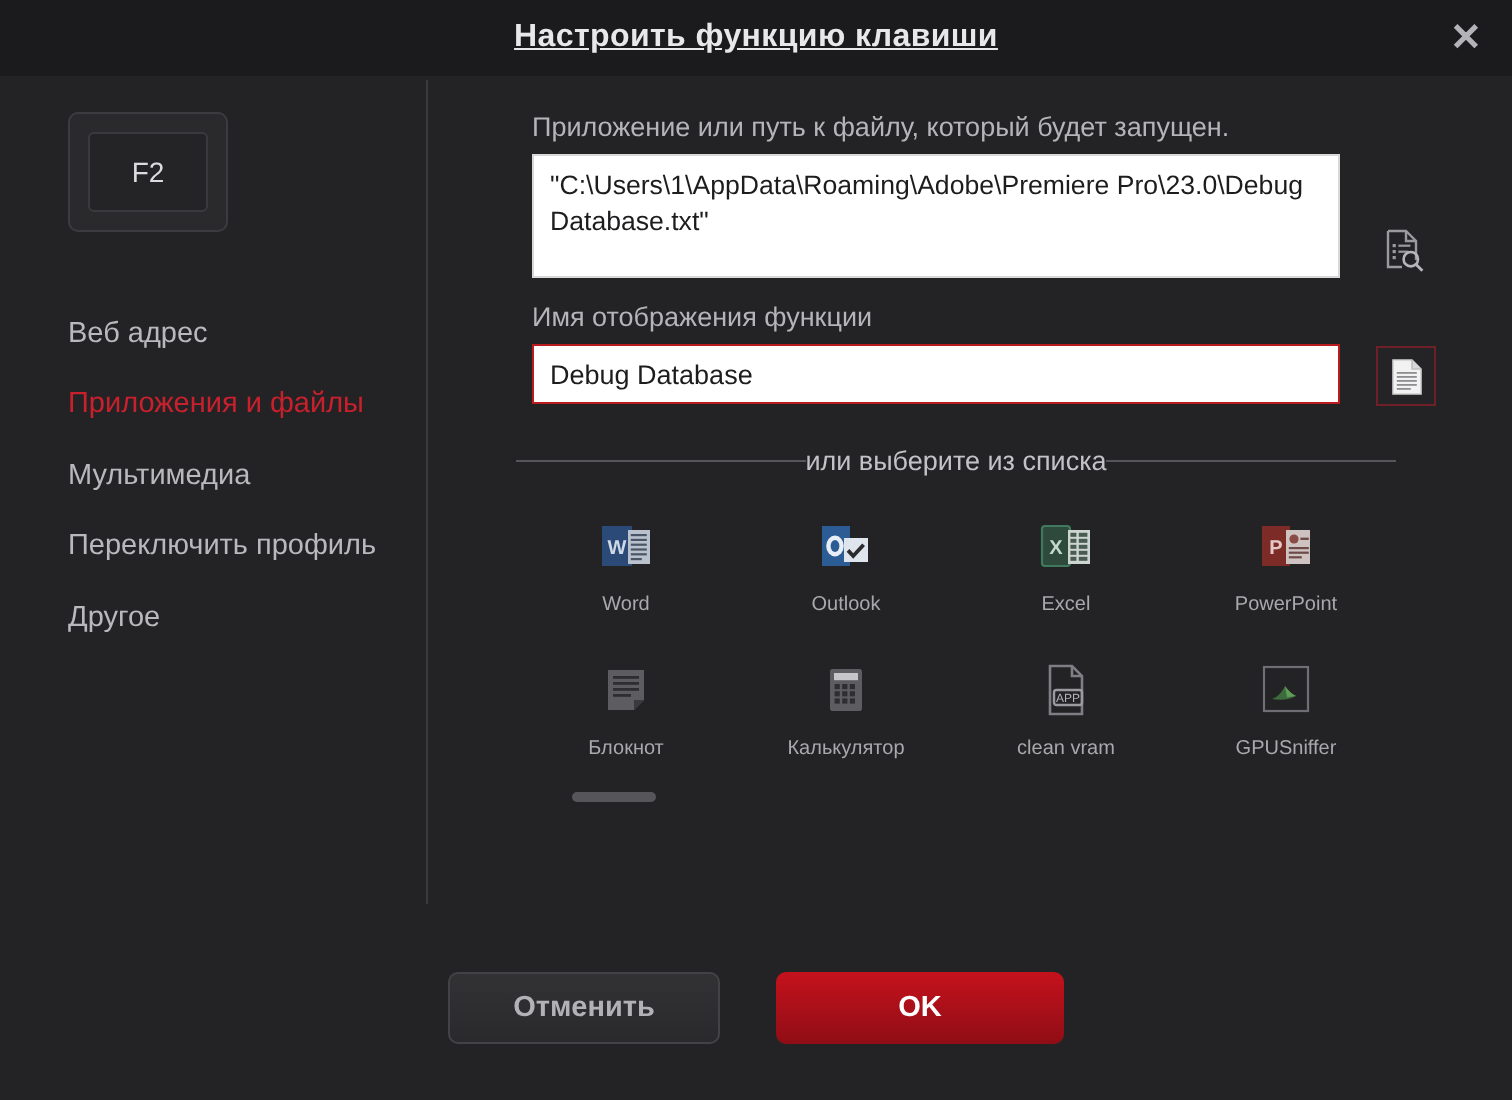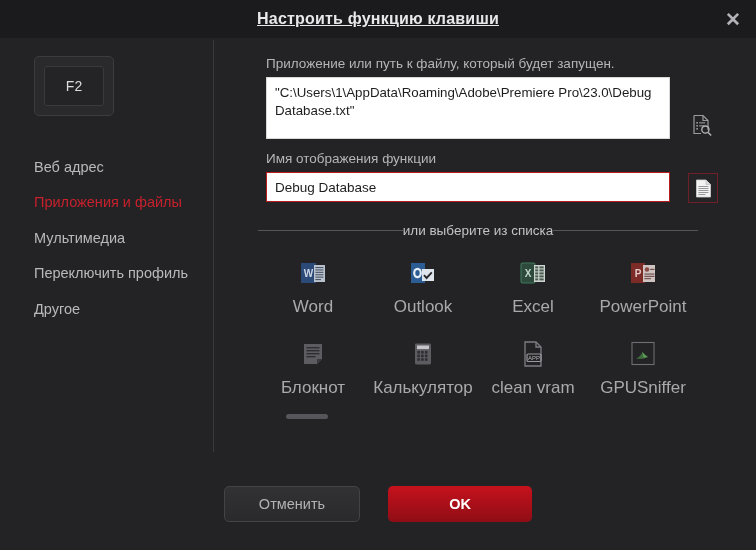--- a/index.html
+++ b/index.html
@@ -237,21 +237,21 @@
     padding: 4px 0;
   }
   .app-icon {
     width: 34px;
     height: 34px;
     display: flex;
     align-items: center;
     justify-content: center;
   }
   .app-label {
-    font-size: 17px;
+    font-size: 10px;
     color: #a9a9ad;
     white-space: nowrap;
   }
 
   .scrollbar {
     width: 440px;
     margin-left: -8px;
     margin-top: 12px;
     height: 5px;
     position: relative;
@@ -276,20 +276,21 @@
     padding-bottom: 16px;
     background: #232325;
   }
   .btn {
     font-family: "Liberation Sans", sans-serif;
     font-size: 14.5px;
     border-radius: 5px;
     cursor: pointer;
     border: none;
     height: 36px;
+    font-weight: bold;
   }
   .btn-cancel {
     width: 136px;
     background: linear-gradient(#323235, #2a2a2d);
     border: 1px solid #434347;
     color: #b2b2b6;
   }
   .btn-ok {
     width: 144px;
     background: linear-gradient(#c5121d, #8f0d15);

